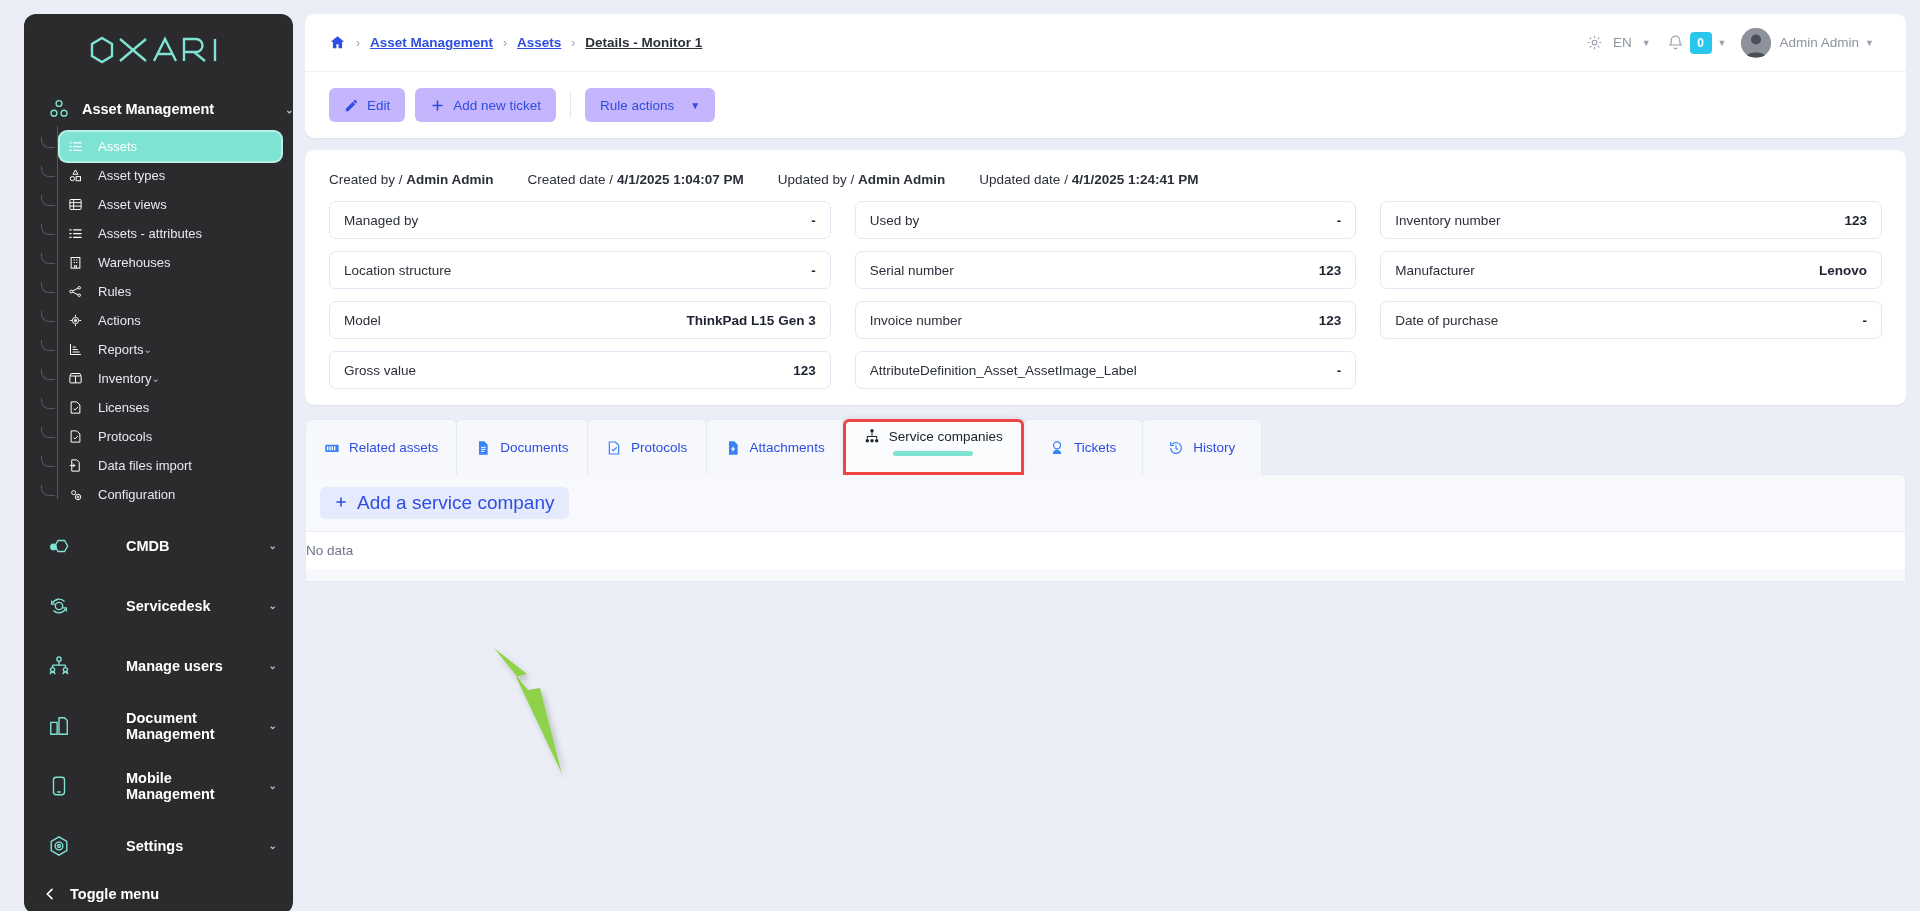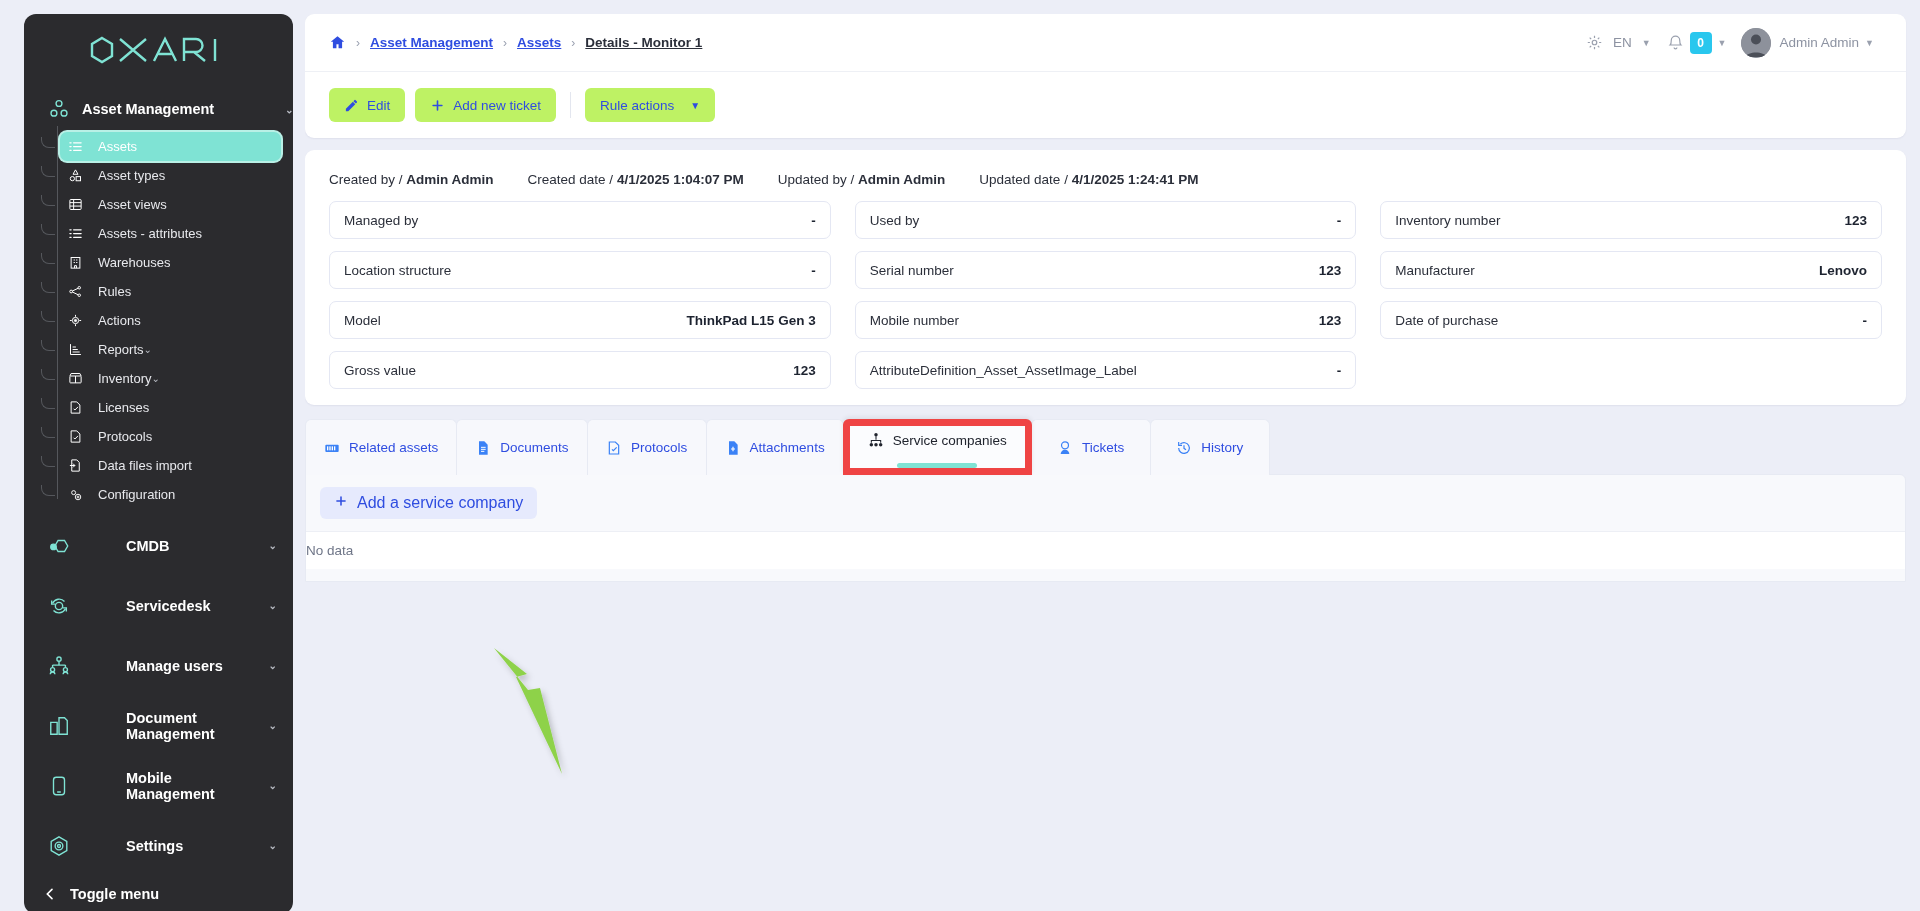--- a/index.html
+++ b/index.html
@@ -129,21 +129,21 @@
     width: 30px; height: 30px; border-radius: 50%;
     background: #8d919b; margin: 0 9px 0 4px; overflow: hidden;
     display:flex; align-items:flex-end; justify-content:center;
   }
   .user-name { color: #8d93a2; font-size: 13.5px; }
 
   .toolbar { height: 66px; display: flex; align-items: center; padding: 0 24px; gap: 10px; }
   .btn {
     display: inline-flex; align-items: center; gap: 8px;
     height: 34px; padding: 0 15px; border-radius: 6px;
-    background: #bef264; color: #2f4de0; border: none;
+    background: #c4b5fd; color: #2f4de0; border: none;
     font-size: 13.5px; font-family: inherit; cursor: pointer; white-space: nowrap;
   }
   .btn .bi { display:flex; align-items:center; }
   .vsep { width: 1px; height: 26px; background: #e3e6ef; margin: 0 4px; }
   .btn.dropdown { gap: 16px; }
   .dd-caret { font-size: 10px; }
 
   
   .detailcard {
     background: #fff; border-radius: 9px; margin-top: 12px;
@@ -176,41 +176,41 @@
     background: #f7f8fc; border: 1px solid #e7eaf3; border-bottom: none;
     border-radius: 6px 6px 0 0;
     min-width: 120px; height: 56px;
     display: flex; align-items: center; justify-content: center; gap: 9px;
     color: #2f4de0; font-size: 13.5px; cursor: pointer;
     margin-right: -1px; padding: 0 18px; position: relative;
   }
   .tab .ti { display:flex; align-items:center; color:#3b82f6; }
   .tab.active {
     background: #fbfcfe; color: #20242e;
-    border: 7px solid #ef4444;
+    border: 3px solid #ef4444;
     box-shadow: 0 -2px 5px rgba(0,0,0,.07);
-    z-index: 3; flex-direction: column; justify-content: space-between; gap: 7px;
+    z-index: 3; flex-direction: column; justify-content: flex-start; gap: 7px;
     padding-top: 6px;
   }
   .tab.active .tab-row { display: flex; align-items: center; gap: 9px; }
   .tab.active .ti { color: #20242e; }
   .tab-underline { width: 80px; height: 5px; border-radius: 3px; background: #7fe3d4; }
 
   .tabpanel {
     background: #f8f9fc; border: 1px solid #e7eaf3;
     border-radius: 0 6px 0 0;
     margin-top: -1px;
     padding: 12px 14px 0 14px;
   }
   .panel-actions { padding-bottom: 12px; }
   .btn-add {
     display: inline-flex; align-items: center; gap: 9px;
     height: 32px; padding: 0 14px; border-radius: 6px;
     background: #e6eafd; color: #2f4de0; border: none;
-    font-size: 16px; font-family: inherit; cursor: pointer;
+    font-size: 19px; font-family: inherit; cursor: pointer;
   }
   .nodata {
     background: #fff; border-top: 1px solid #edeff5;
     height: 38px; display: flex; align-items: center; 
     color: #6f7688; font-size: 13.5px;
     margin: 0 -14px;
   }
   .panel-foot { height: 12px; background: #f8f9fc; margin: 0 -14px; }
 
   
@@ -591,21 +591,21 @@
 
         <div class="field">
           <span class="f-label">Manufacturer</span>
           <span class="f-value">Lenovo</span>
         </div>
         <div class="field">
           <span class="f-label">Model</span>
           <span class="f-value">ThinkPad L15 Gen 3</span>
         </div>
         <div class="field">
-          <span class="f-label">Mobile number</span>
+          <span class="f-label">Invoice number</span>
           <span class="f-value">123</span>
         </div>
 
         <div class="field">
           <span class="f-label">Date of purchase</span>
           <span class="f-value">-</span>
         </div>
         <div class="field">
           <span class="f-label">Gross value</span>
           <span class="f-value">123</span>

